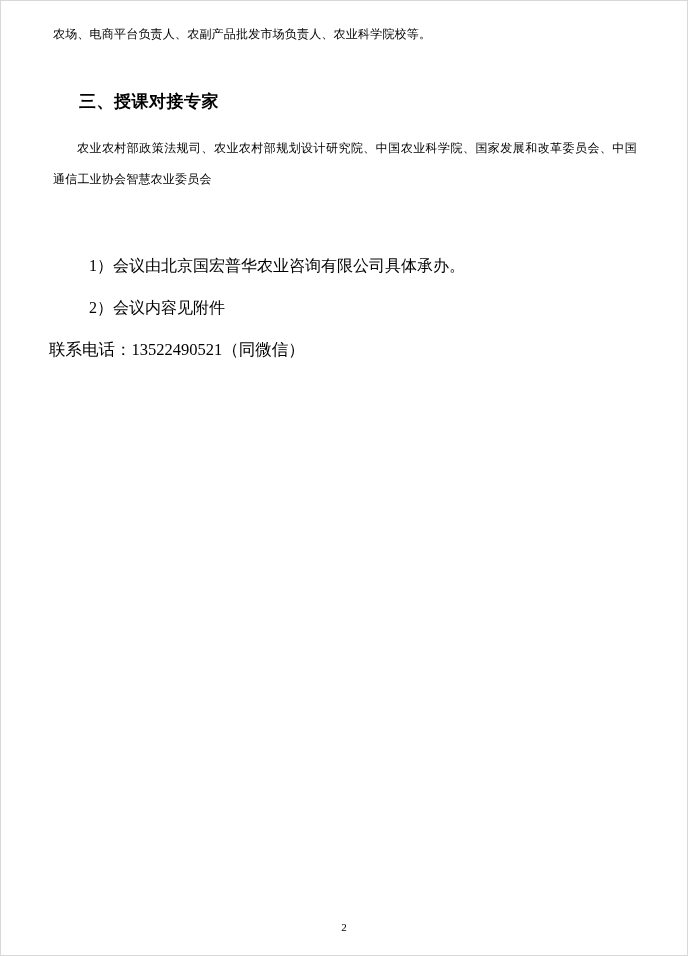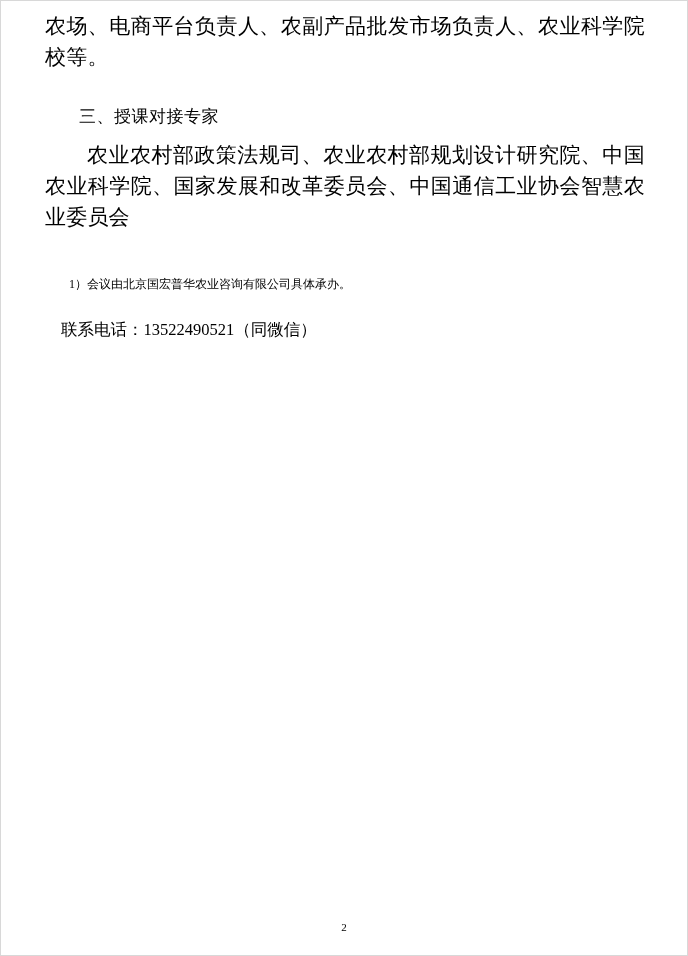--- a/index.html
+++ b/index.html
@@ -19,56 +19,56 @@
     overflow: hidden;
     border: 1px solid #d8d8d8;
   }
   .content {
     position: absolute;
     left: 44px;
     top: 10px;
     width: 600px;
   }
   .para {
-    font-size: 21px;
+    font-size: 12px;
     line-height: 31px;
     color: #000000;
     text-align: justify;
-    margin: 0;
+    margin: 8px;
     letter-spacing: 0.2px;
   }
   .indent {
     text-indent: 2em;
   }
   .heading {
     font-size: 17px;
     line-height: 31px;
-    font-weight: normal;
+    font-weight: bold;
     color: #000000;
     margin: 0;
     font-family: "Liberation Sans", "DejaVu Sans", sans-serif;
     letter-spacing: 0.5px;
   }
   .heading-indent {
     text-indent: 2em;
   }
   .gap-lg { height: 28px; }
   .gap-sm { height: 8px; }
   .list-line {
-    font-size: 12px;
+    font-size: 16px;
     line-height: 30px;
     color: #000000;
-    margin: 0;
+    margin: 12px;
     text-indent: 2em;
   }
   .flat-line {
     font-size: 16.5px;
     line-height: 30px;
     color: #000000;
-    margin: 16px;
+    margin: 4px;
   }
   .page-number {
     position: absolute;
     bottom: 22px;
     left: 0;
     width: 100%;
     text-align: center;
     font-size: 11px;
     color: #000000;
     font-family: "Liberation Serif", "DejaVu Serif", serif;
@@ -89,19 +89,20 @@
     <div class="gap-sm"></div>
 
     <p class="para indent">农业农村部政策法规司、农业农村部规划设计研究院、中国农业科学院、国家发展和改革委员会、中国通信工业协会智慧农业委员会</p>
 
     <div class="gap-lg"></div>
 
 
     <div class="gap-sm"></div>
 
     <p class="list-line">1）会议由北京国宏普华农业咨询有限公司具体承办。</p>
+    <p class="list-line">2）会议内容见附件</p>
 
     <p class="flat-line">联系电话：13522490521（同微信）</p>
 
   </div>
 
   <div class="page-number">2</div>
 </div>
 
 </body></html>

